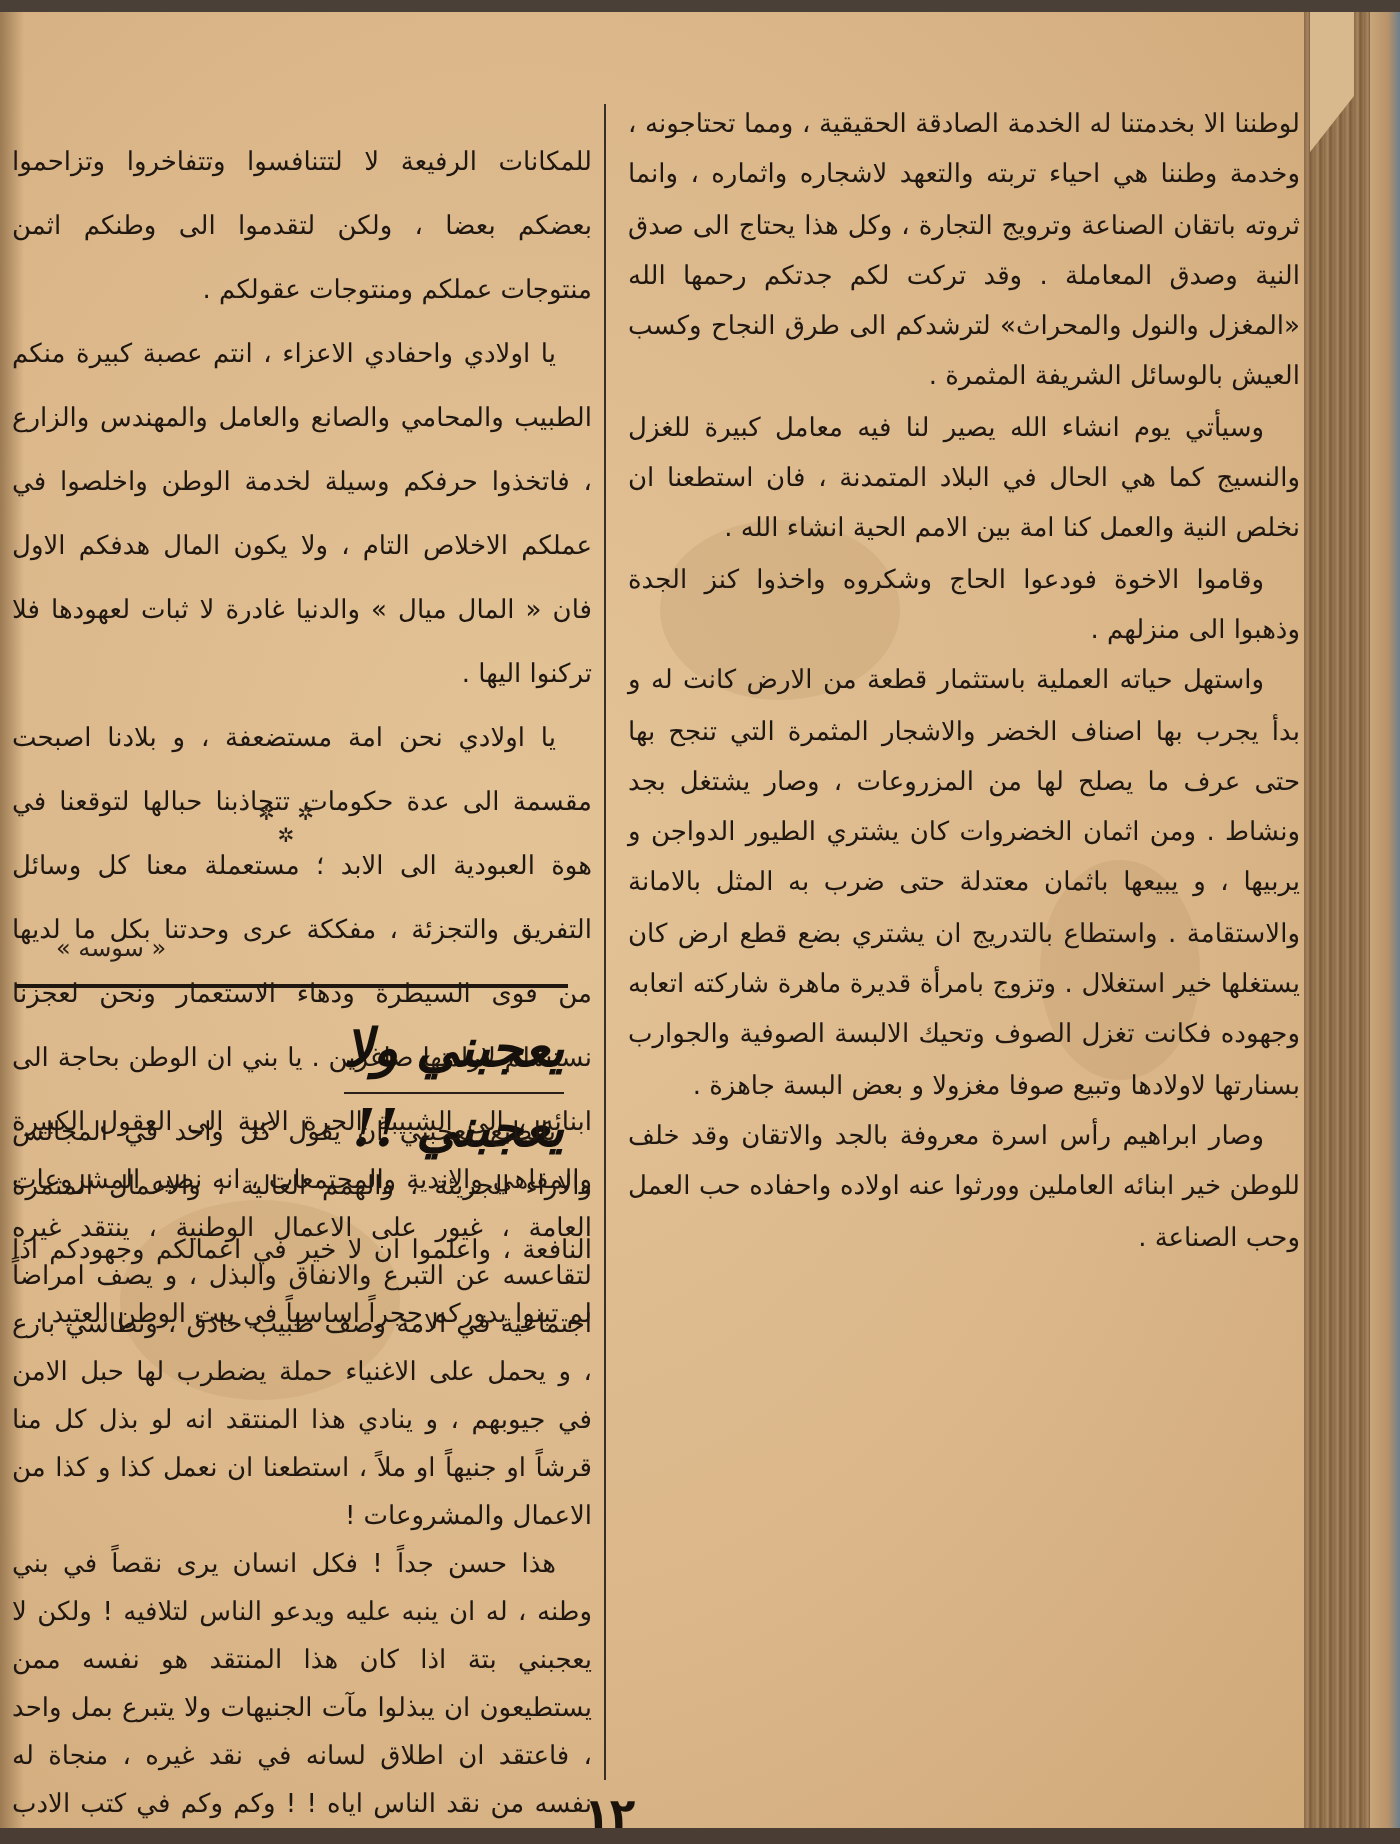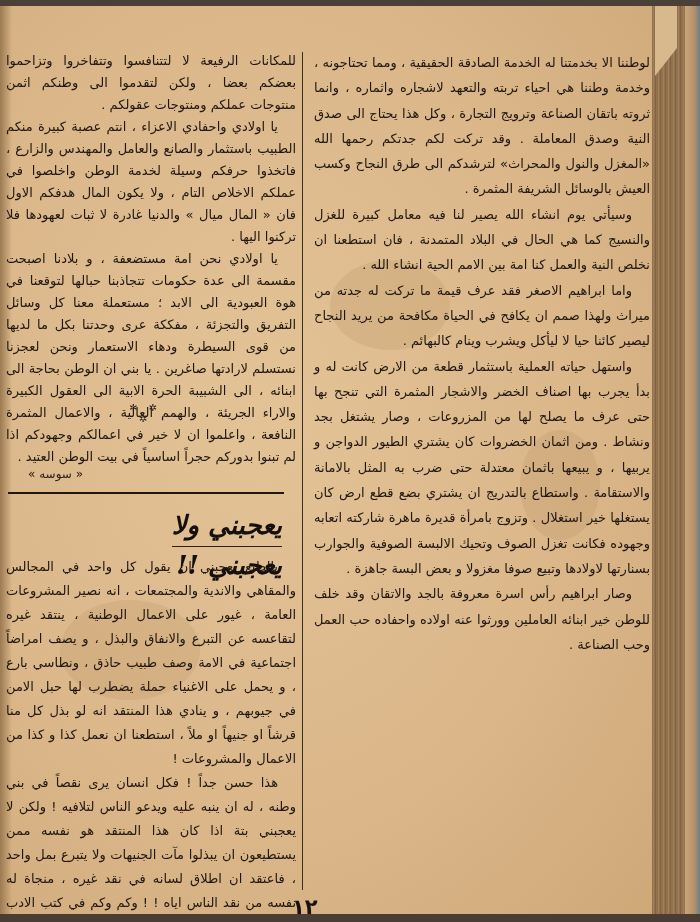--- a/index.html
+++ b/index.html
@@ -43,21 +43,21 @@
     background:#3a2f24;
   }
   .col {
     position:absolute; direction:rtl; text-align:justify;
     color:#1f1710; font-size:13px; line-height:25.5px;
     font-family:"DejaVu Sans", sans-serif;
   }
   .col p { margin:0; }
   .col p.indent { text-indent:18px; }
   .right-col { left:314px; top:50px; width:336px; line-height:25.3px; }
-  .left-col-a { left:6px; top:50px; width:290px; line-height:22px; }
+  .left-col-a { left:6px; top:66px; width:290px; line-height:32px; }
   .stars {
     position:absolute; left:120px; top:402px; width:50px; text-align:center;
     font-size:10px; color:#2a2018; letter-spacing:4px;
   }
   .left-col-b { left:6px; top:420px; width:290px; line-height:23px; }
   .signature {
     position:absolute; left:28px; top:467px; font-size:12px; color:#2a2018; direction:rtl;
   }
   .headline-rule {
     position:absolute; left:8px; top:492px; width:276px; height:2px; background:#1f1710;
@@ -84,31 +84,31 @@
 <div class="page">
   <div class="stain" style="left:330px;top:260px;width:120px;height:90px;"></div>
   <div class="stain" style="left:520px;top:430px;width:80px;height:110px;"></div>
   <div class="stain" style="left:60px;top:600px;width:140px;height:100px;"></div>
 
   <div class="gutter-shadow"></div>
 
   <div class="col right-col">
     <p>لوطننا الا بخدمتنا له الخدمة الصادقة الحقيقية ، ومما تحتاجونه ، وخدمة وطننا هي احياء تربته والتعهد لاشجاره واثماره ، وانما ثروته باتقان الصناعة وترويج التجارة ، وكل هذا يحتاج الى صدق النية وصدق المعاملة . وقد تركت لكم جدتكم رحمها الله «المغزل والنول والمحراث» لترشدكم الى طرق النجاح وكسب العيش بالوسائل الشريفة المثمرة .</p>
     <p class="indent">وسيأتي يوم انشاء الله يصير لنا فيه معامل كبيرة للغزل والنسيج كما هي الحال في البلاد المتمدنة ، فان استطعنا ان نخلص النية والعمل كنا امة بين الامم الحية انشاء الله .</p>
-    <p class="indent">واما ابراهيم الاصغر فقد عرف قيمة ما تركت له جدته من ميراث ولهذا صمم ان يكافح في الحياة مكافحة من يريد النجاح ليصير كائنا حيا لا ليأكل ويشرب وينام كالبهائم .</p>
+    <p class="indent">وقاموا الاخوة فودعوا الحاج وشكروه واخذوا كنز الجدة وذهبوا الى منزلهم .</p>
     <p class="indent">واستهل حياته العملية باستثمار قطعة من الارض كانت له و بدأ يجرب بها اصناف الخضر والاشجار المثمرة التي تنجح بها حتى عرف ما يصلح لها من المزروعات ، وصار يشتغل بجد ونشاط . ومن اثمان الخضروات كان يشتري الطيور الدواجن و يربيها ، و يبيعها باثمان معتدلة حتى ضرب به المثل بالامانة والاستقامة . واستطاع بالتدريج ان يشتري بضع قطع ارض كان يستغلها خير استغلال . وتزوج بامرأة قديرة ماهرة شاركته اتعابه وجهوده فكانت تغزل الصوف وتحيك الالبسة الصوفية والجوارب بسنارتها لاولادها وتبيع صوفا مغزولا و بعض البسة جاهزة .</p>
     <p class="indent">وصار ابراهيم رأس اسرة معروفة بالجد والاتقان وقد خلف للوطن خير ابنائه العاملين وورثوا عنه اولاده واحفاده حب العمل وحب الصناعة .</p>
 
   </div>
 
   <div class="column-rule"></div>
 
   <div class="col left-col-a">
     <p>للمكانات الرفيعة لا لتتنافسوا وتتفاخروا وتزاحموا بعضكم بعضا ، ولكن لتقدموا الى وطنكم اثمن منتوجات عملكم ومنتوجات عقولكم .</p>
-    <p class="indent">يا اولادي واحفادي الاعزاء ، انتم عصبة كبيرة منكم الطبيب باستثمار والصانع والعامل والمهندس والزارع ، فاتخذوا حرفكم وسيلة لخدمة الوطن واخلصوا في عملكم الاخلاص التام ، ولا يكون المال هدفكم الاول فان « المال ميال » والدنيا غادرة لا ثبات لعهودها فلا تركنوا اليها .</p>
+    <p class="indent">يا اولادي واحفادي الاعزاء ، انتم عصبة كبيرة منكم الطبيب والمحامي والصانع والعامل والمهندس والزارع ، فاتخذوا حرفكم وسيلة لخدمة الوطن واخلصوا في عملكم الاخلاص التام ، ولا يكون المال هدفكم الاول فان « المال ميال » والدنيا غادرة لا ثبات لعهودها فلا تركنوا اليها .</p>
     <p class="indent">يا اولادي نحن امة مستضعفة ، و بلادنا اصبحت مقسمة الى عدة حكومات تتجاذبنا حبالها لتوقعنا في هوة العبودية الى الابد ؛ مستعملة معنا كل وسائل التفريق والتجزئة ، مفككة عرى وحدتنا بكل ما لديها من قوى السيطرة ودهاء الاستعمار ونحن لعجزنا نستسلم لارادتها صاغرين . يا بني ان الوطن بحاجة الى ابنائه ، الى الشبيبة الحرة الابية الى العقول الكبيرة والاراء الجريئة ، والهمم العالية ، والاعمال المثمرة النافعة ، واعلموا ان لا خير في اعمالكم وجهودكم اذا لم تبنوا بدوركم حجراً اساسياً في بيت الوطن العتيد .</p>
   </div>
 
   <div class="stars">✲ ✲ ✲</div>
 
 
   <div class="signature">« سوسه »</div>
 
   <div class="headline-rule"></div>
 

